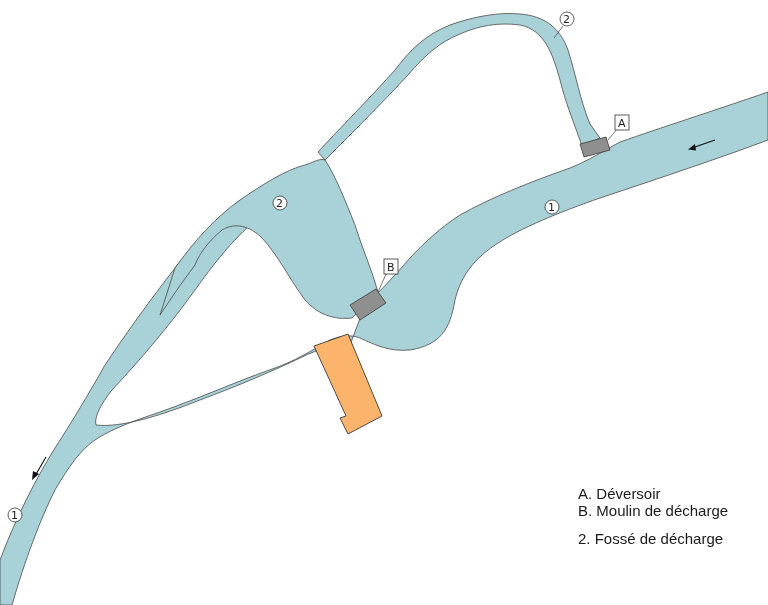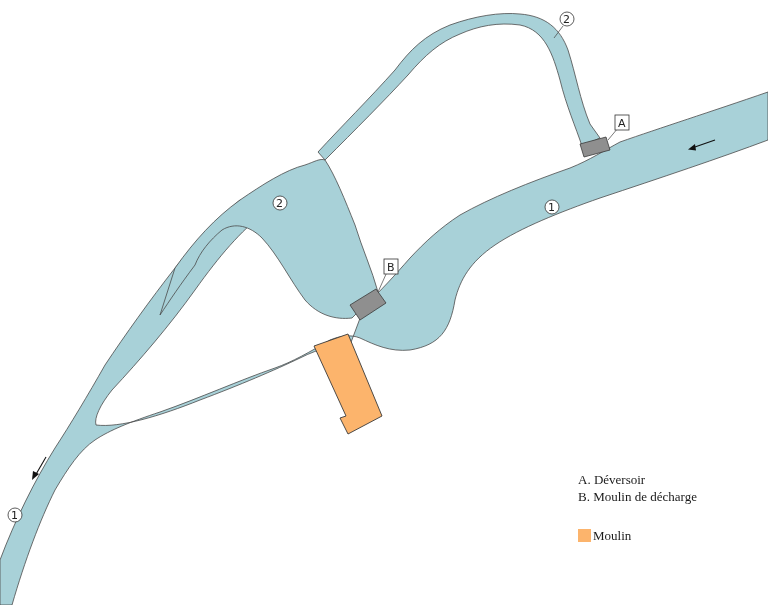--- a/index.html
+++ b/index.html
@@ -6,21 +6,21 @@
   body { width: 768px; height: 605px; position: relative; overflow: hidden; font-family: "DejaVu Sans", sans-serif; }
   #map { position: absolute; left: 0; top: 0; width: 768px; height: 605px; }
   .water { fill: #a8d1d8; stroke: #4a4a4a; stroke-width: 0.8; }
   .gate { fill: #8f8f8f; stroke: #3a3a3a; stroke-width: 0.8; }
   .mill { fill: #fcb46c; stroke: #3a3a3a; stroke-width: 0.9; }
   .marker-circle { fill: #ffffff; stroke: #333; stroke-width: 0.8; }
   .marker-text { font-family: "DejaVu Sans", sans-serif; font-size: 11px; fill: #222; }
   .label-box { fill: #ffffff; stroke: #333; stroke-width: 0.8; }
   .leader { stroke: #444; stroke-width: 0.7; fill: none; }
   .arrow { stroke: #111; stroke-width: 1.1; fill: none; }
-  .legend { position: absolute; left: 578px; top: 471px; font-size: 13px; color: #1a1a1a; line-height: 17px; font-family: Liberation Serif, serif; }
+  .legend { position: absolute; left: 578px; top: 485px; font-size: 15px; color: #1a1a1a; line-height: 17px; font-family: Liberation Sans, sans-serif; }
   .legend .row { white-space: nowrap; }
   .legend .gap { height: 11px; }
   .legend .swatch { display: inline-block; width: 13px; height: 13px; vertical-align: -2px; margin-right: 2px; }
 </style>
 </head>
 <body>
 
 <svg id="map" viewBox="0 0 768 605" xmlns="http://www.w3.org/2000/svg">
 
   <path class="water" d="M318,152 C340,128 370,98 395,70 C410,50 425,35 450,25 C475,16 500,12 520,14 C545,16 560,28 568,50
@@ -87,17 +87,18 @@
 <div class="legend">
   <div class="row">
     <span>A.</span>
     <span>Déversoir</span>
   </div>
   <div class="row">
     <span>B.</span>
     <span>Moulin de décharge</span>
   </div>
   <div class="gap"></div>
+  <div class="row">
+    <span>2.</span>
+    <span>Fossé de décharge</span>
+  </div>
   <div class="gap"></div>
-  <div class="row">
-    <span class="swatch" style="background:#fcb46c"></span><span>Moulin</span>
-  </div>
 </div>
 
 </body></html>

